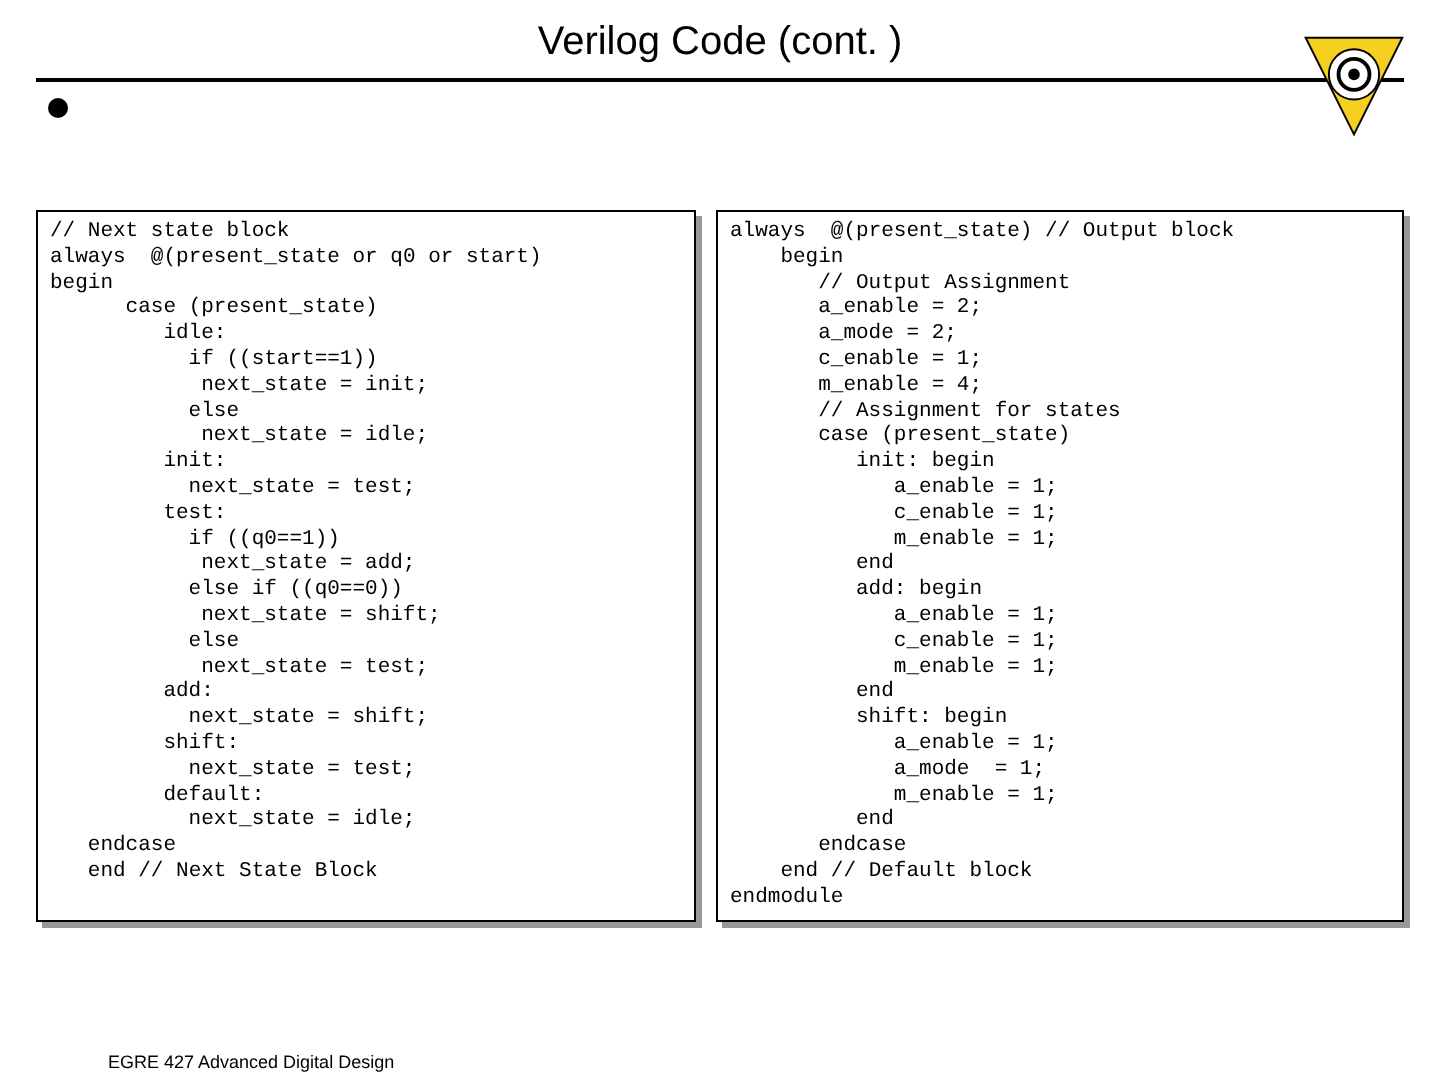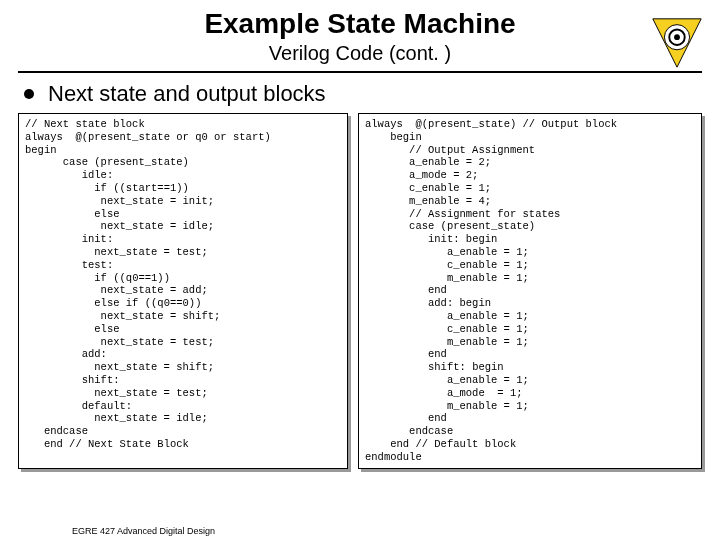--- a/index.html
+++ b/index.html
@@ -50,64 +50,63 @@
     margin-right: 14px;
   }
   .bullet-text {
     font-size: 22px;
     color: #000;
   }
   .columns {
     display: flex;
     gap: 10px;
     padding: 0 18px;
+    margin-top: 40px;
   }
   .codebox {
     border: 1px solid #000;
     box-shadow: 3px 3px 0 #999;
     padding: 4px 6px;
     font-family: "Courier New", Courier, monospace;
     font-size: 10.5px;
     line-height: 1.22;
     white-space: pre;
     background: #fff;
     flex: 1;
   }
   .codebox.left { flex: 0 0 330px; }
   .codebox.right { flex: 1; }
   .kw { font-weight: normal; }
   .footer {
     position: absolute;
     bottom: 4px;
-    left: 40px;
+    left: 22px;
     font-size: 9px;
     color: #000;
     padding-left: 32px;
   }
 </style>
 </head>
 <body>
 
 <div class="header">
-  <div class="title">Example State Machine</div>
   <div class="subtitle">Verilog Code (cont. )</div>
 </div>
 
 <svg class="logo" viewBox="0 0 60 60">
   <polygon points="5,5 55,5 30,55" fill="#f5d020" stroke="#000" stroke-width="1"></polygon>
   <circle cx="30" cy="24" r="13" fill="#fff" stroke="#000" stroke-width="1"></circle>
   <path d="M22,24 a8,8 0 0,1 16,0 M22,24 a8,8 0 0,0 16,0" fill="none" stroke="#000" stroke-width="2"></path>
   <circle cx="30" cy="24" r="3" fill="#000"></circle>
 </svg>
 
 <hr class="divider">
 
 <div class="bullet-row">
   <div class="bullet"></div>
-  <div class="bullet-text">Next state and output blocks</div>
 </div>
 
 <div class="columns">
 <div class="codebox left"><span>// Next state block</span>
 <span class="kw">always</span><span>  @(present_state </span><span class="kw">or</span><span> q0 </span><span class="kw">or</span><span> start)</span>
 <span class="kw">begin</span>
 <span class="kw">      case</span><span> (present_state)</span>
 <span>         idle:</span>
 <span class="kw">           if</span><span> ((start==1))</span>
 <span>            next_state = init;</span>

